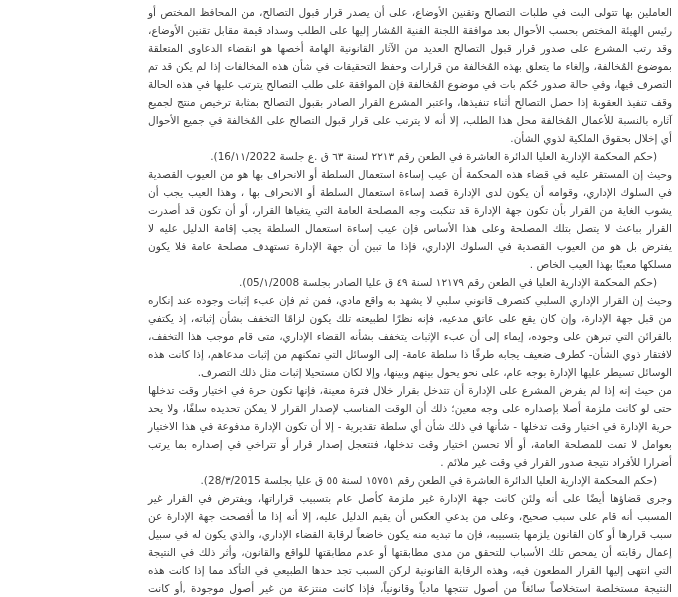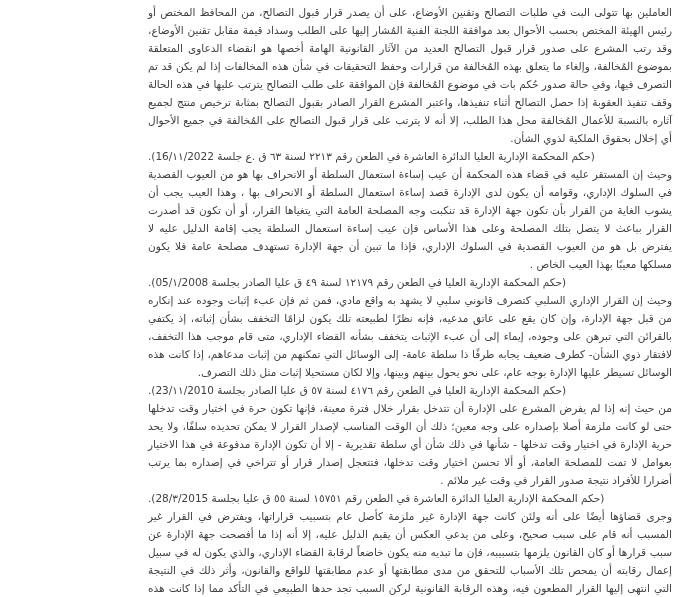--- a/index.html
+++ b/index.html
@@ -27,30 +27,29 @@
   }
   .page p {
     margin: 0;
     padding: 0;
   }
   p.body-paragraph {
     text-align: justify;
     text-justify: inter-word;
   }
   p.citation-line {
-    text-align: left;
+    text-align: right;
     padding-right: 15px;
   }
 </style>
 </head>
 <body>
 
 <main class="page" dir="rtl">
   <p class="body-paragraph">العاملين بها تتولى البت في طلبات التصالح وتقنين الأوضاع، على أن يصدر قرار قبول التصالح، من المحافظ المختص أو رئيس الهيئة المختص بحسب الأحوال بعد موافقة اللجنة الفنية المُشار إليها على الطلب وسداد قيمة مقابل تقنين الأوضاع، وقد رتب المشرع على صدور قرار قبول التصالح العديد من الآثار القانونية الهامة أخصها هو انقضاء الدعاوى المتعلقة بموضوع المُخالفة، وإلغاء ما يتعلق بهذه المُخالفة من قرارات وحفظ التحقيقات في شأن هذه المخالفات إذا لم يكن قد تم التصرف فيها، وفي حالة صدور حُكم بات في موضوع المُخالفة فإن الموافقة على طلب التصالح يترتب عليها في هذه الحالة وقف تنفيذ العقوبة إذا حصل التصالح أثناء تنفيذها، واعتبر المشرع القرار الصادر بقبول التصالح بمثابة ترخيص منتج لجميع آثاره بالنسبة للأعمال المُخالفة محل هذا الطلب، إلا أنه لا يترتب على قرار قبول التصالح على المُخالفة في جميع الأحوال أي إخلال بحقوق الملكية لذوي الشأن.</p>
   <p class="citation-line">(حكم المحكمة الإدارية العليا الدائرة العاشرة في الطعن رقم ٢٢١٣ لسنة ٦٣ ق .ع جلسة ‪16/١١/2022‬).</p>
   <p class="body-paragraph">وحيث إن المستقر عليه في قضاء هذه المحكمة أن عيب إساءة استعمال السلطة أو الانحراف بها هو من العيوب القصدية في السلوك الإداري، وقوامه أن يكون لدى الإدارة قصد إساءة استعمال السلطة أو الانحراف بها ، وهذا العيب يجب أن يشوب الغاية من القرار بأن تكون جهة الإدارة قد تنكبت وجه المصلحة العامة التي يتغياها القرار، أو أن تكون قد أصدرت القرار بباعث لا يتصل بتلك المصلحة وعلى هذا الأساس فإن عيب إساءة استعمال السلطة يجب إقامة الدليل عليه لا يفترض بل هو من العيوب القصدية في السلوك الإداري، فإذا ما تبين أن جهة الإدارة تستهدف مصلحة عامة فلا يكون مسلكها معيبًا بهذا العيب الخاص .</p>
   <p class="citation-line">(حكم المحكمة الإدارية العليا في الطعن رقم ١٢١٧٩ لسنة ٤٩ ق عليا الصادر بجلسة ‪05/١/2008‬).</p>
   <p class="body-paragraph">وحيث إن القرار الإداري السلبي كتصرف قانوني سلبي لا يشهد به واقع مادي، فمن ثم فإن عبء إثبات وجوده عند إنكاره من قبل جهة الإدارة، وإن كان يقع على عاتق مدعيه، فإنه نظرًا لطبيعته تلك يكون لزامًا التخفف بشأن إثباته، إذ يكتفي بالقرائن التي تبرهن على وجوده، إيماء إلى أن عبء الإثبات يتخفف بشأنه القضاء الإداري، متى قام موجب هذا التخفف، لافتقار ذوي الشأن- كطرف ضعيف يجابه طرفًا ذا سلطة عامة- إلى الوسائل التي تمكنهم من إثبات مدعاهم، إذا كانت هذه الوسائل تسيطر عليها الإدارة بوجه عام، على نحو يحول بينهم وبينها، وإلا لكان مستحيلا إثبات مثل ذلك التصرف.</p>
-  <p class="citation-line">(حكم المحكمة الإدارية العليا في الطعن رقم ٤١٧٦ لسنة ٥٧ ق عليا الصادر بجلسة ‪23/١١/2010‬).</p>
   <p class="body-paragraph">من حيث إنه إذا لم يفرض المشرع على الإدارة أن تتدخل بقرار خلال فترة معينة، فإنها تكون حرة في اختيار وقت تدخلها حتى لو كانت ملزمة أصلا بإصداره على وجه معين؛ ذلك أن الوقت المناسب لإصدار القرار لا يمكن تحديده سلفًا، ولا يحد حرية الإدارة في اختيار وقت تدخلها - شأنها في ذلك شأن أي سلطة تقديرية - إلا أن تكون الإدارة مدفوعة في هذا الاختيار بعوامل لا تمت للمصلحة العامة، أو ألا تحسن اختيار وقت تدخلها، فتتعجل إصدار قرار أو تتراخي في إصداره بما يرتب أضرارا للأفراد نتيجة صدور القرار في وقت غير ملائم .</p>
   <p class="citation-line">(حكم المحكمة الإدارية العليا الدائرة العاشرة في الطعن رقم ١٥٧٥١ لسنة ٥٥ ق عليا بجلسة ‪28/٣/2015‬).</p>
   <p class="body-paragraph">وجرى قضاؤها أيضًا على أنه ولئن كانت جهة الإدارة غير ملزمة كأصل عام بتسبيب قراراتها، ويفترض في القرار غير المسبب أنه قام على سبب صحيح، وعلى من يدعي العكس أن يقيم الدليل عليه، إلا أنه إذا ما أفصحت جهة الإدارة عن سبب قرارها أو كان القانون يلزمها بتسبيبه، فإن ما تبديه منه يكون خاضعاً لرقابة القضاء الإداري، والذي يكون له في سبيل إعمال رقابته أن يمحص تلك الأسباب للتحقق من مدى مطابقتها أو عدم مطابقتها للواقع والقانون، وأثر ذلك في النتيجة التي انتهى إليها القرار المطعون فيه، وهذه الرقابة القانونية لركن السبب تجد حدها الطبيعي في التأكد مما إذا كانت هذه النتيجة مستخلصة استخلاصاً سائغاً من أصول تنتجها مادياً وقانونياً، فإذا كانت منتزعة من غير أصول موجودة ,أو كانت مستخلصة من أصول لا تنتجها ,أو كان تكييف الوقائع على فرض وجودها مادياً لا يؤدى إلى النتيجة التي يتطلبها القانون، كان القرار فاقداً لركن السبب وأضحى مخالفاً لأحكام القانون، والقاضي الإداري له في سبيل مباشرة رقابته القضائية على القرارات الإدارية وتمحيص مشروعيتها أن يكلف جهة الإدارة بالإفصاح عن سبب قرارها وبأن تطرح في ساحته الأصول التي استمدت منها هذا السبب.</p>
 </main>
 
 </body></html>

